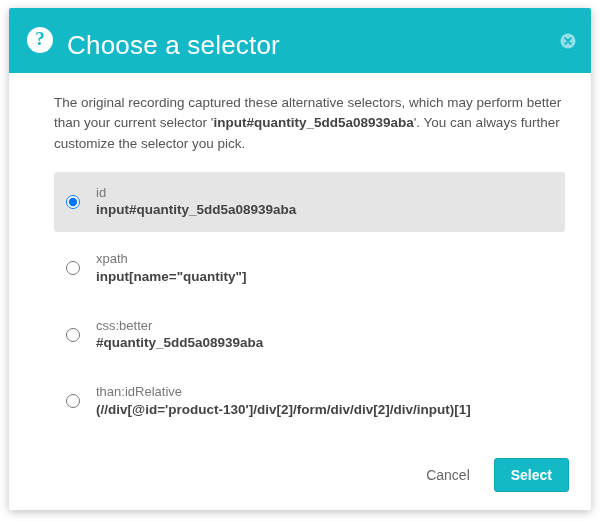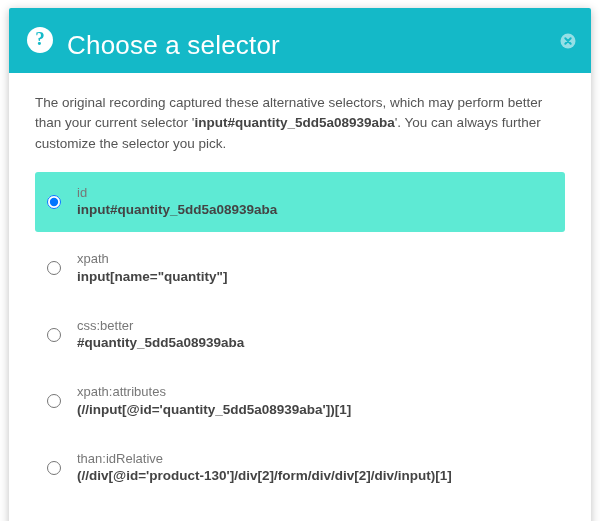--- a/index.html
+++ b/index.html
@@ -43,39 +43,40 @@
     transform: translateY(-50%);
     width: 18px; height: 18px;
     cursor: pointer;
     display:flex; align-items:center; justify-content:center;
   }
   .close-icon svg { display:block; }
 
   .modal-body {
     padding: 20px 26px 10px 26px;
     color: #555;
+    margin-left: 19px;
   }
   .intro {
     font-size: 13.5px;
     line-height: 1.5;
     color: #555;
     margin-bottom: 18px;
   }
   .intro b { color: #444; font-weight: 700; }
 
   .option {
     display: flex;
     align-items: center;
     padding: 12px 14px 12px 12px;
     border-radius: 3px;
     cursor: pointer;
     margin-bottom: 6px;
   }
   .option.selected {
-    background: #5eead4;
+    background: #e5e5e5;
   }
   .option input[type=radio] {
     width: 14px; height: 14px;
     margin-right: 16px;
     cursor: pointer;
     flex: 0 0 14px;
   }
   .option-text { flex: 1; }
   .opt-label {
     font-size: 13px;
@@ -160,27 +161,20 @@
     </label>
 
     <label class="option">
       <input type="radio" name="sel" style="">
       <span class="option-text">
         <div class="opt-label">css:better</div>
         <div class="opt-value">#quantity_5dd5a08939aba</div>
       </span>
     </label>
 
-    <label class="option">
-      <input type="radio" name="sel" style="">
-      <span class="option-text">
-        <div class="opt-label">xpath:attributes</div>
-        <div class="opt-value">(//input[@id='quantity_5dd5a08939aba'])[1]</div>
-      </span>
-    </label>
 
     <label class="option">
       <input type="radio" name="sel" style="">
       <span class="option-text">
         <div class="opt-label">than:idRelative</div>
         <div class="opt-value">(//div[@id='product-130']/div[2]/form/div/div[2]/div/input)[1]</div>
       </span>
     </label>
 
   </div>

